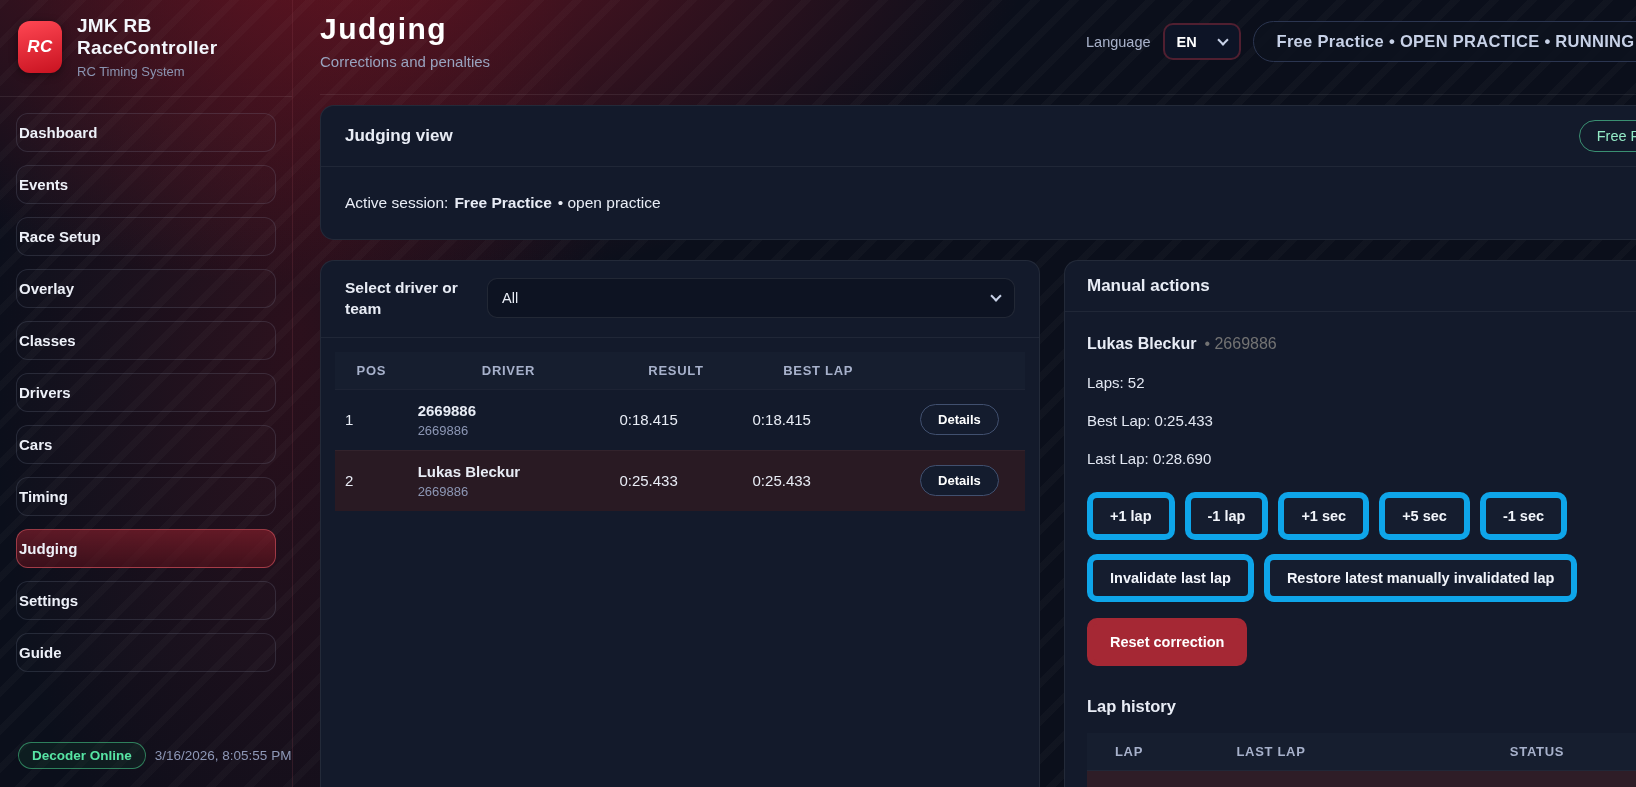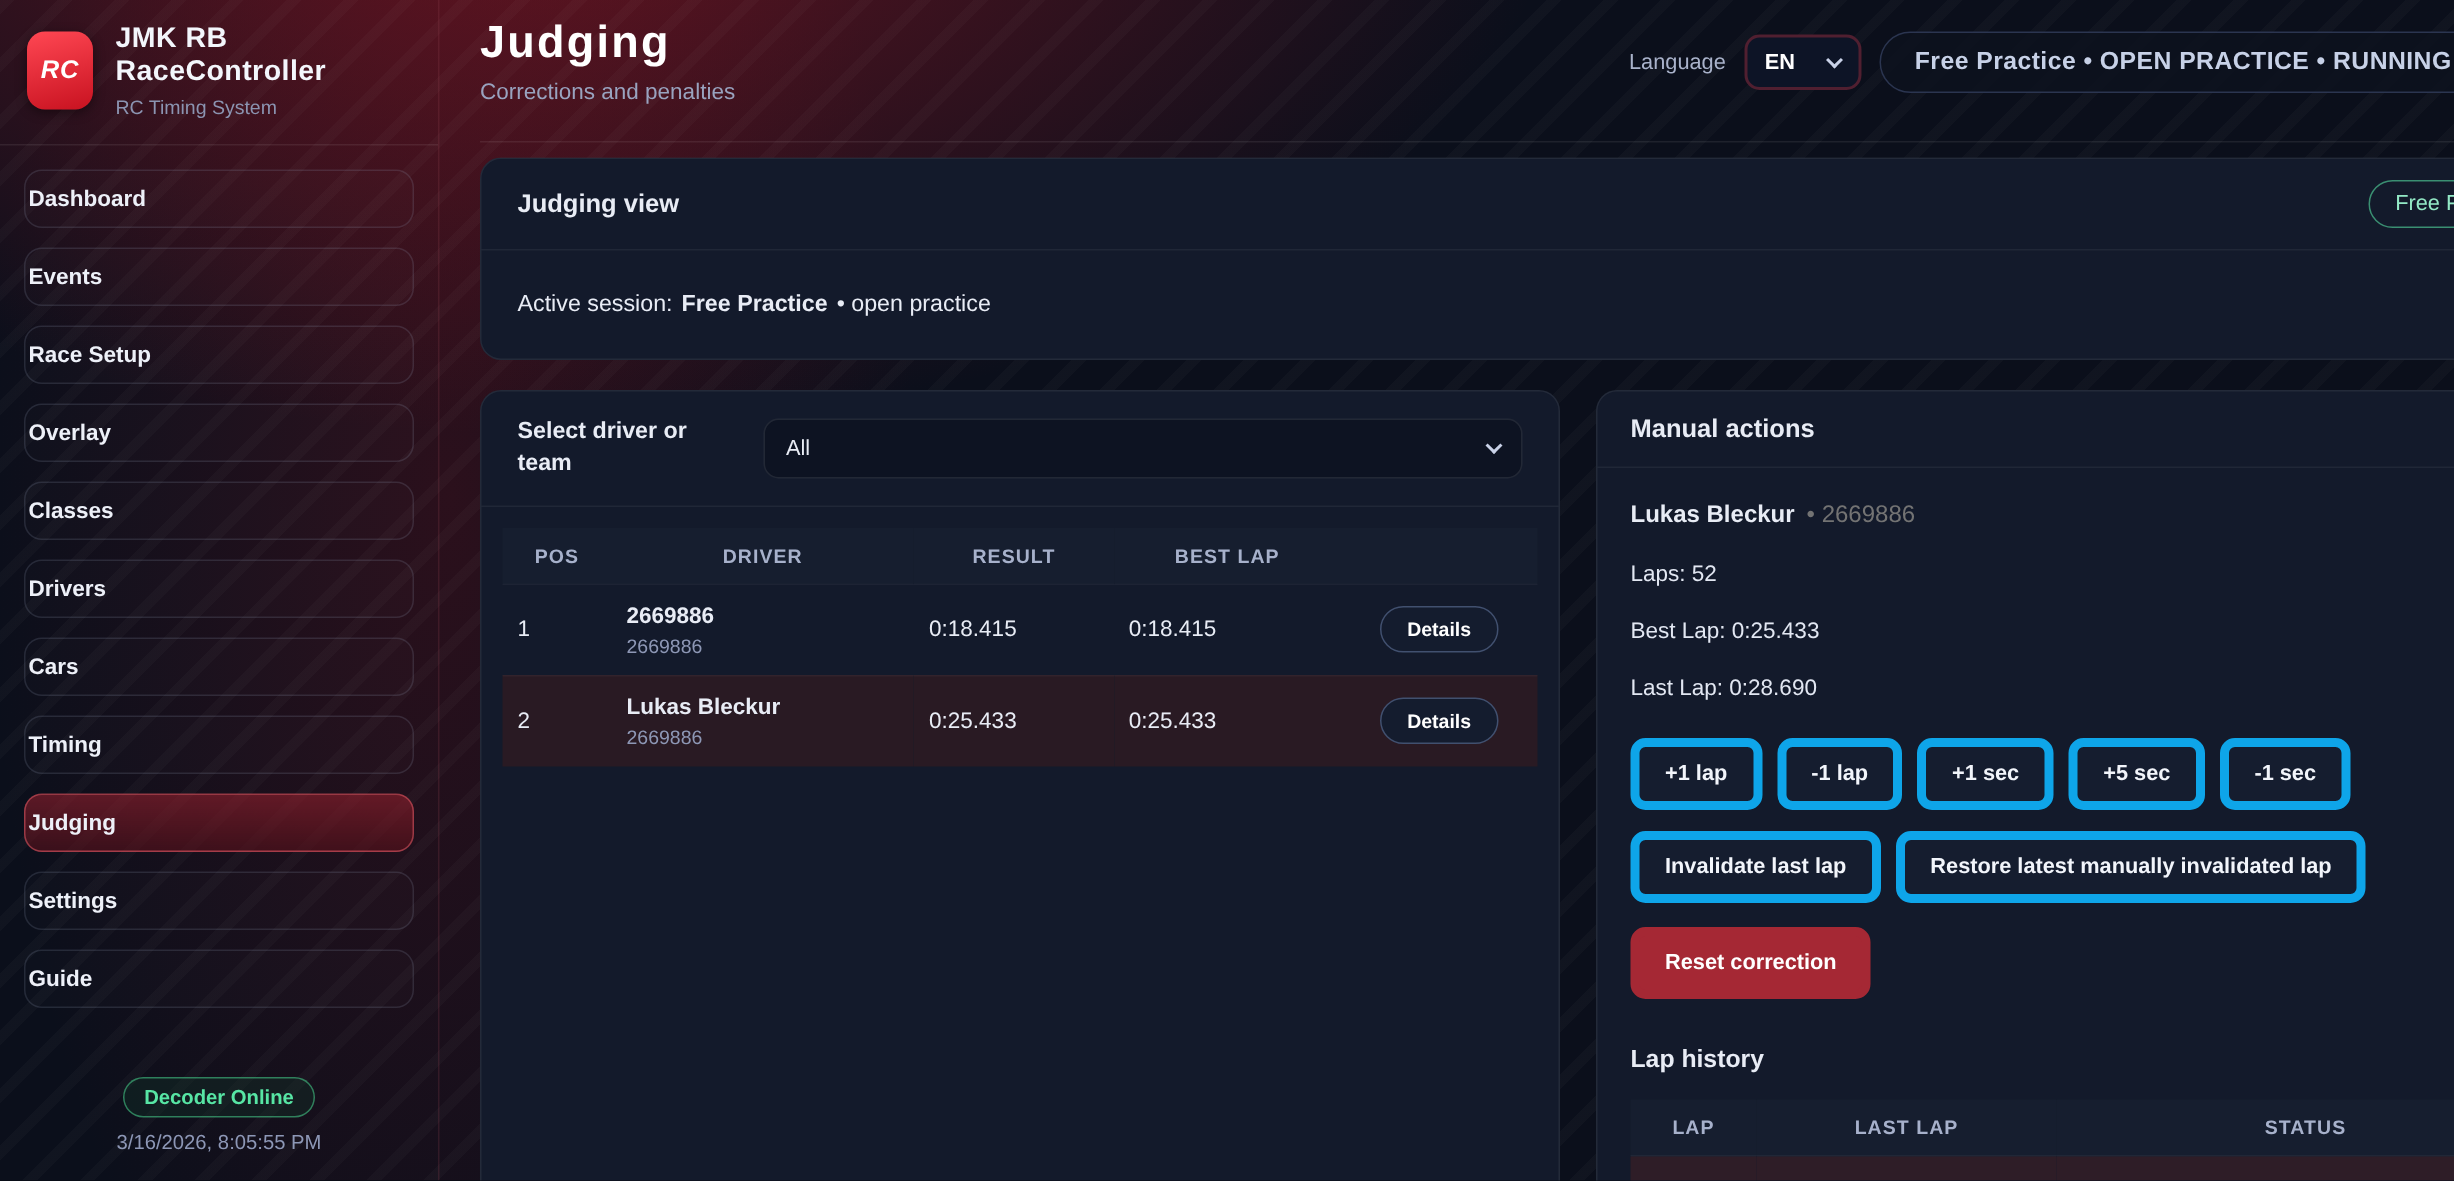--- a/index.html
+++ b/index.html
@@ -31,21 +31,21 @@
   .app-tagline { font-size:13px; color:#8b94b1; margin-top:4px; }
 
   .nav { padding:16px 16px 0; }
   .nav-item { padding:10px 2px; border-radius:12px; margin-bottom:13px; cursor:pointer;
               border:1px solid rgba(145,155,185,0.18); background:rgba(255,255,255,0.012);
               font-weight:bold; font-size:15px; color:#edf0f8; }
   .nav-item.active { background:linear-gradient(180deg, rgba(142,32,45,0.62), rgba(86,17,27,0.62));
                      border-color:rgba(208,82,94,0.62); }
 
   .sidebar-footer { position:absolute; left:0; right:0; bottom:0; padding:18px;
-                    display:flex; align-items:center; gap:9px; white-space:nowrap;flex-direction:column; }
+                    display:flex; align-items:center; gap:9px; white-space:nowrap; }
   .status-pill { border:1px solid rgba(72,212,142,0.55); color:#57e5a4;
                  background:rgba(20,58,44,0.32); border-radius:999px;
                  padding:5px 13px; font-size:13.5px; font-weight:bold; }
   .timestamp { color:#8d97b6; font-size:13.5px; }
 
   
   .main { position:absolute; left:293px; top:0; right:0; bottom:0; z-index:1; padding-left:27px; }
   .main-header { position:relative; height:95px; border-bottom:1px solid rgba(255,255,255,0.08); }
   .page-title { padding-top:12px; font-size:30px; font-weight:bold; letter-spacing:1.5px; color:#fff; }
   .page-subtitle { margin-top:7px; font-size:15px; color:#99a3bf; }
@@ -73,21 +73,21 @@
                    padding:7px 17px; font-size:14.5px; white-space:nowrap; }
   .jc-body { padding:27px 24px; font-size:15.5px; color:#e8ecf5; }
   .sess-name { font-weight:bold; margin-left:6px; }
   .sess-suffix { margin-left:6px; }
 
   
   .columns { display:flex; gap:24px; margin:20px -90px 0 0; align-items:stretch; }
   .left-card { width:720px; flex:none; min-height:640px; }
   .right-card { flex:1; min-height:640px; }
 
-  .filter-row { display:flex; align-items:center; gap:36px; padding:17px 24px; }
+  .filter-row { display:flex; align-items:flex-start; gap:14px; padding:17px 24px; }
   .filter-label { width:128px; flex:none; font-weight:bold; font-size:15.5px; line-height:1.35; }
   .select { flex:1; height:40px; display:flex; align-items:center; justify-content:space-between;
             padding:0 14px; cursor:pointer; background:#0d1322;
             border:1px solid rgba(255,255,255,0.09); border-radius:10px;
             font-size:14.5px; color:#e8ecf5; }
 
   .table-wrap { border-top:1px solid rgba(255,255,255,0.06); padding:14px 14px 0; }
   table { width:100%; border-collapse:collapse; }
   th { text-align:center; font-size:13px; color:#a7b1cb; letter-spacing:.7px; font-weight:bold;
        background:#161e2f; padding:11px 10px; }

